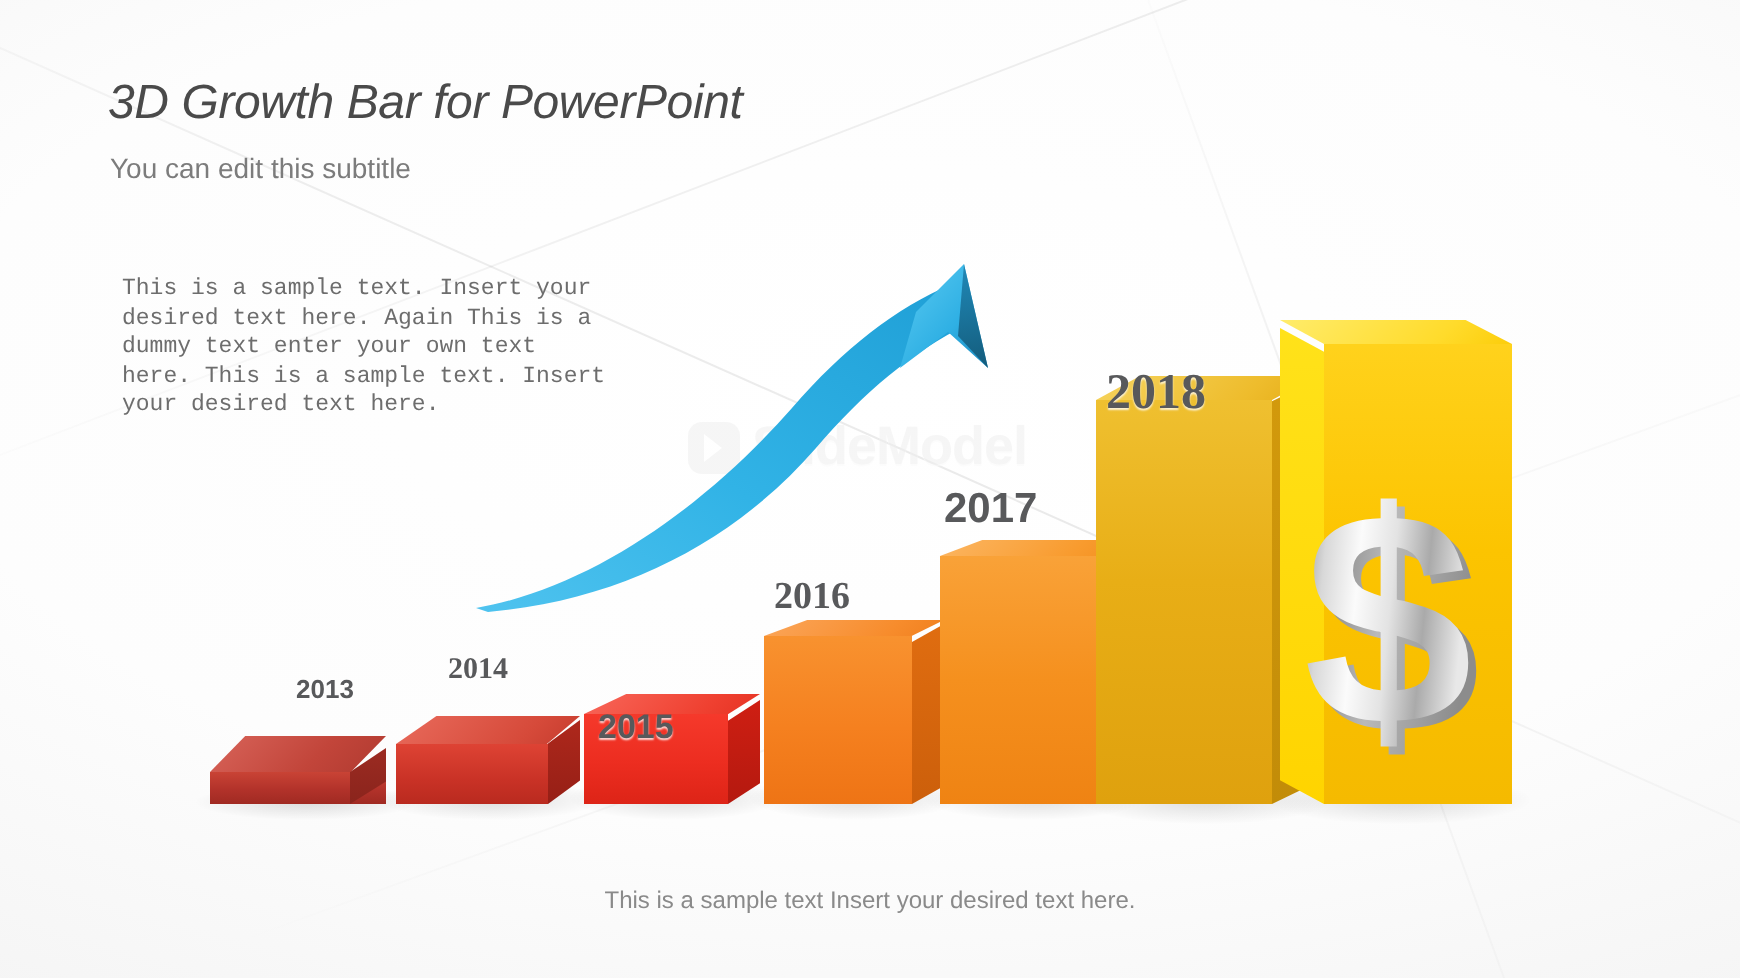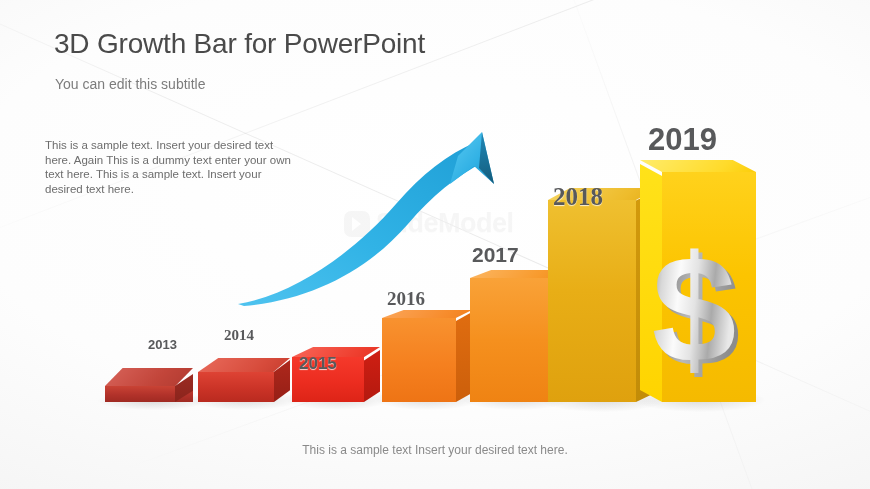--- a/index.html
+++ b/index.html
@@ -30,31 +30,32 @@
     background:linear-gradient(90deg,rgba(0,0,0,0) 0%,rgba(150,150,150,.12) 35%,rgba(0,0,0,0) 100%);
     transform:rotate(-20deg);transform-origin:0 0;
   }
   .sheen-4{
     left:560px;top:-40px;width:700px;height:1px;
     background:linear-gradient(90deg,rgba(0,0,0,0) 0%,rgba(150,150,150,.14) 40%,rgba(0,0,0,0) 100%);
     transform:rotate(70deg);transform-origin:0 0;
   }
 
   #title{
-    position:absolute;left:54px;top:28px;
-    font-size:28px;font-weight:400;color:#4a4a4a;letter-spacing:-0.2px;
+    position:absolute;left:54px;top:38px;
+    font-size:24px;font-weight:400;color:#4a4a4a;letter-spacing:-0.2px;
     white-space:nowrap;
+    font-style:italic;
   }
   #subtitle{
     position:absolute;left:55px;top:76px;
     font-size:14px;font-weight:400;color:#7c7c7c;white-space:nowrap;
   }
   #bodytext{
-    position:absolute;left:45px;top:138px;width:248px;
-    font-size:11.5px;line-height:14.5px;color:#6d6d6d;
+    position:absolute;left:61px;top:138px;width:248px;
+    font-size:11.5px;line-height:14.5px;color:#6d6d6d;font-family:Liberation Mono, monospace;
   }
   #caption{
     position:absolute;left:0;top:443px;width:870px;text-align:center;
     font-size:12px;color:#8a8a8a;
   }
 
   
   #watermark{
     position:absolute;left:344px;top:208px;
     display:flex;align-items:center;gap:6px;
@@ -196,21 +197,20 @@
     <div class="bar" style="left:640px;top:160px;width:116px;height:242px;">
       <div class="side" style="left:0;bottom:0;width:22px;height:238px;
                   background:linear-gradient(180deg,#ffe21a 0%,#ffd400 100%);
                   clip-path:polygon(0% 0%, 100% 5%, 100% 100%, 0% 95%);"></div>
       <div class="front" style="left:22px;bottom:0;width:94px;height:230px;
                   background:linear-gradient(180deg,#ffd21c 0%,#fcc400 45%,#f5ba00 100%);"></div>
       <div class="top" style="left:0;bottom:230px;width:116px;height:12px;
                   background:linear-gradient(135deg,#ffec6b 0%,#ffdb2b 70%,#fccd0a 100%);
                   clip-path:polygon(0% 0%, 80% 0%, 100% 100%, 19% 100%);"></div>
     </div>
-    <div class="yrlabel" style="left:648px;top:122px;font-size:31px;">2019</div>
 
     <svg id="arrow" width="280" height="180" viewBox="0 0 280 180">
       <defs>
         <linearGradient id="agrad" x1="0" y1="1" x2="1" y2="0">
           <stop offset="0%" stop-color="#4fc3ef"></stop>
           <stop offset="45%" stop-color="#31b3e6"></stop>
           <stop offset="100%" stop-color="#1f9fd6"></stop>
         </linearGradient>
         <linearGradient id="ahead" x1="0" y1="0" x2="1" y2="1">
           <stop offset="0%" stop-color="#5ccbf2"></stop>

